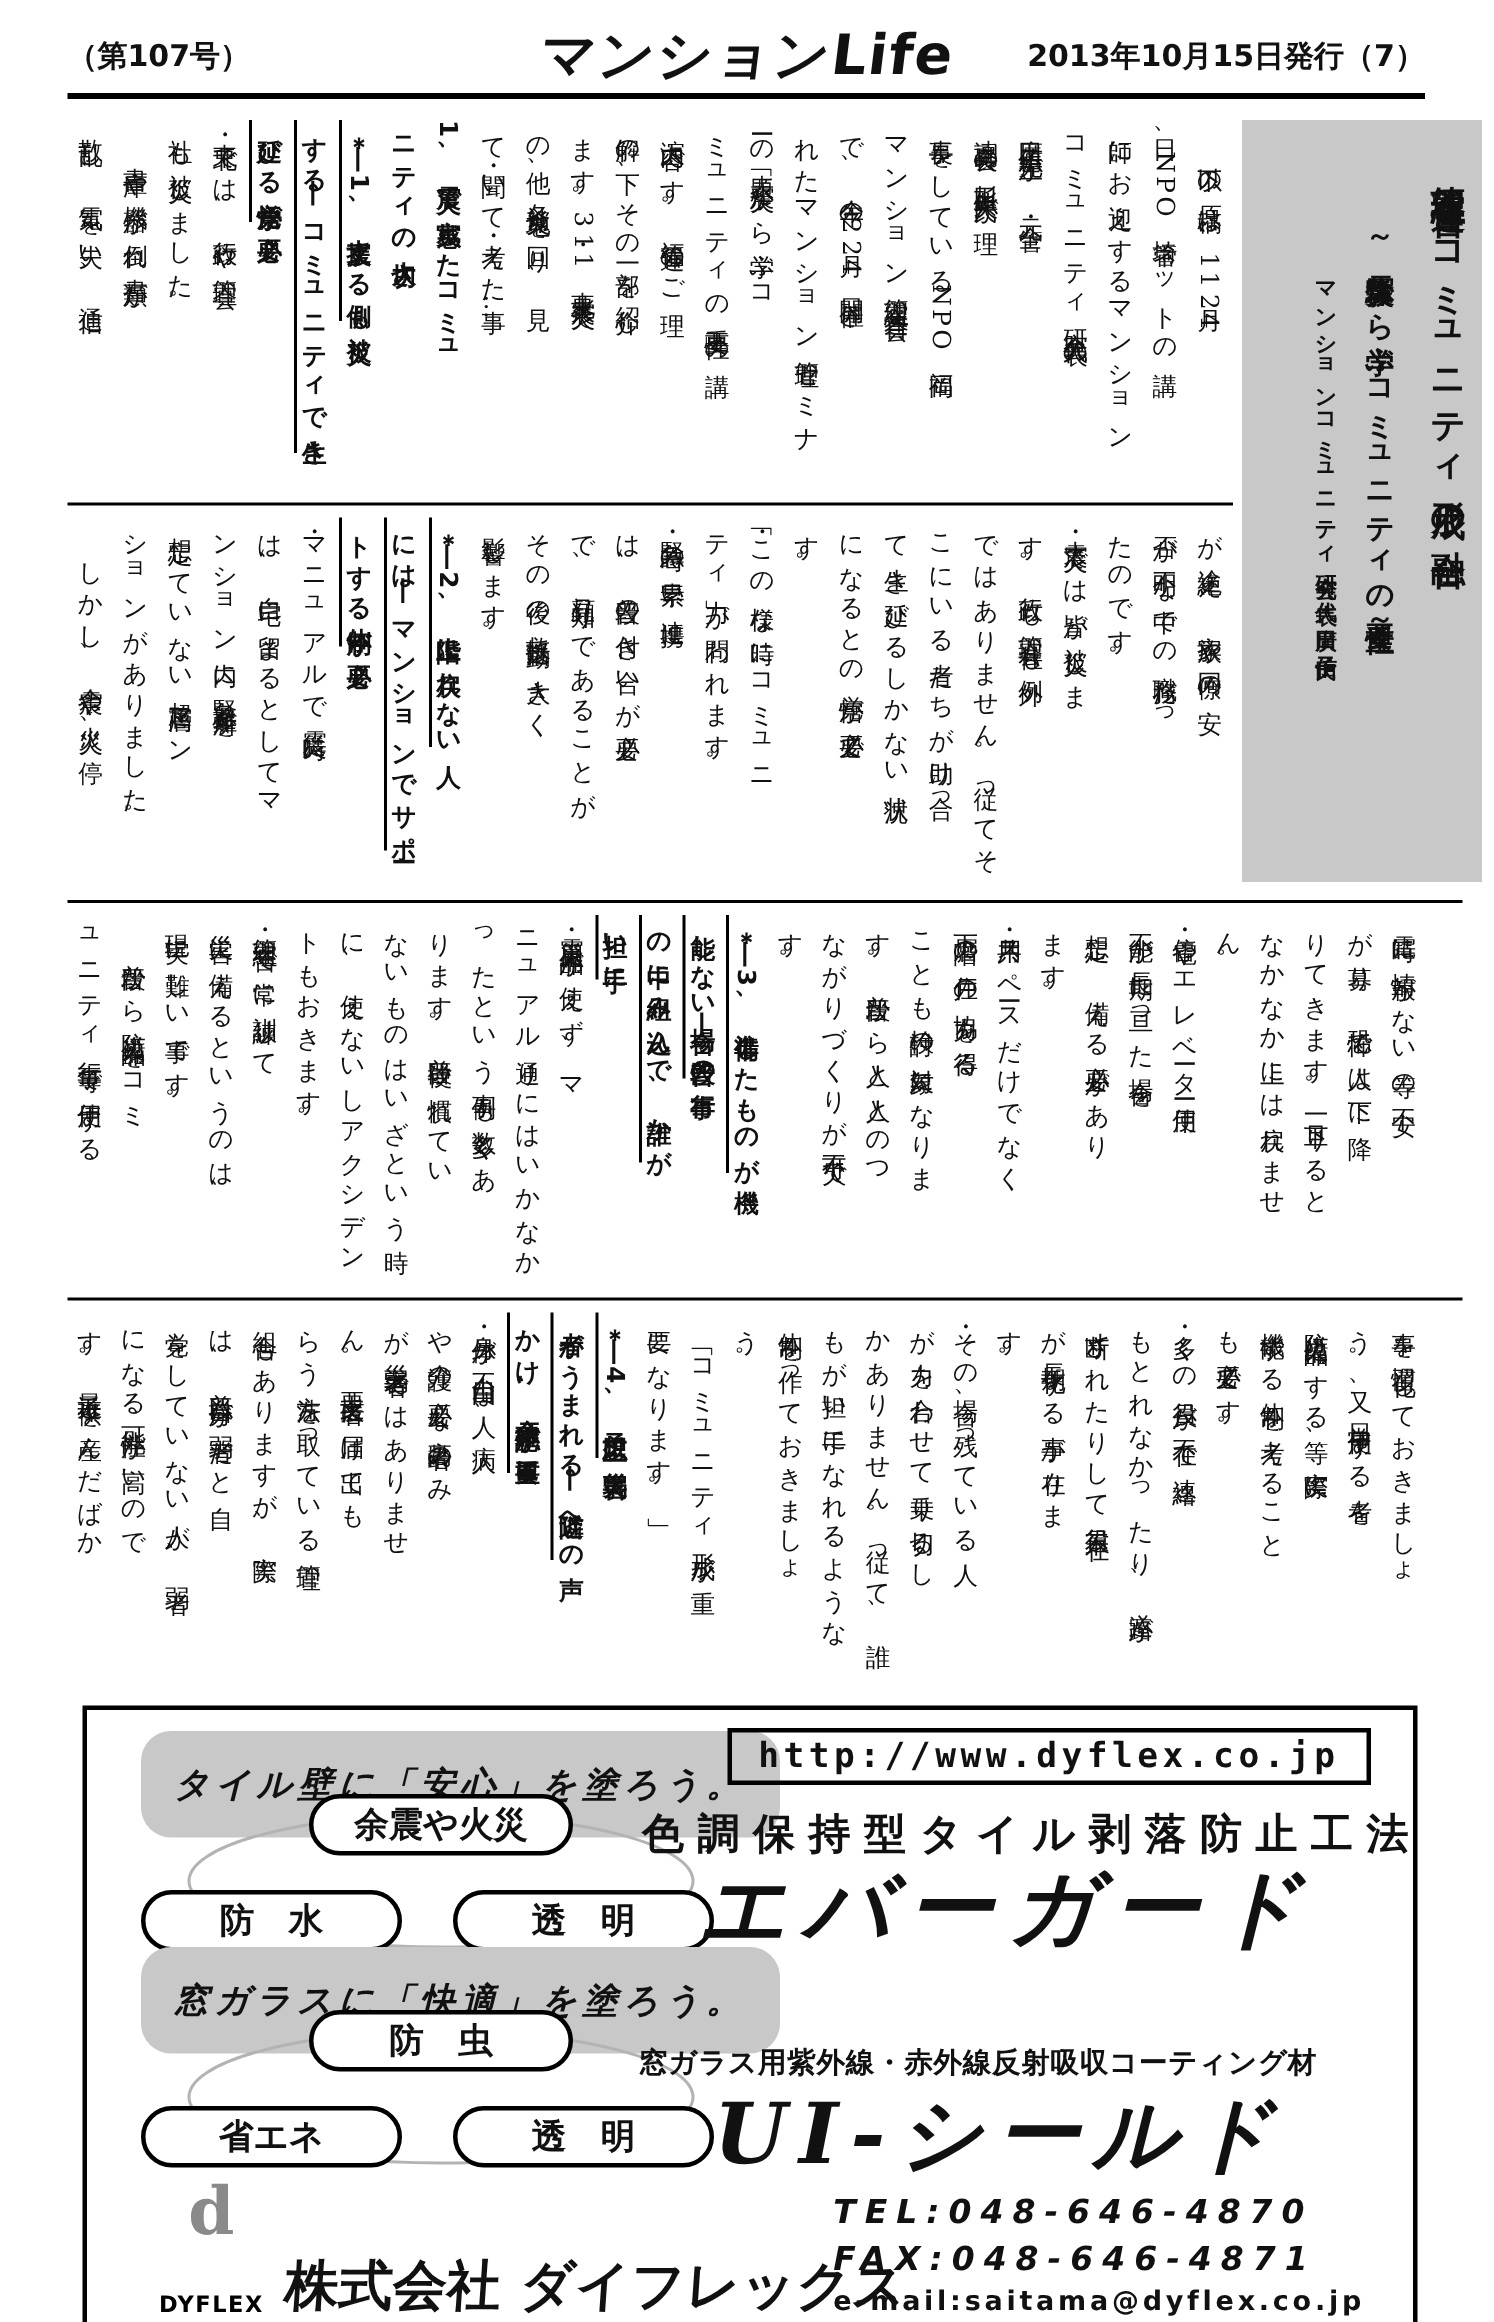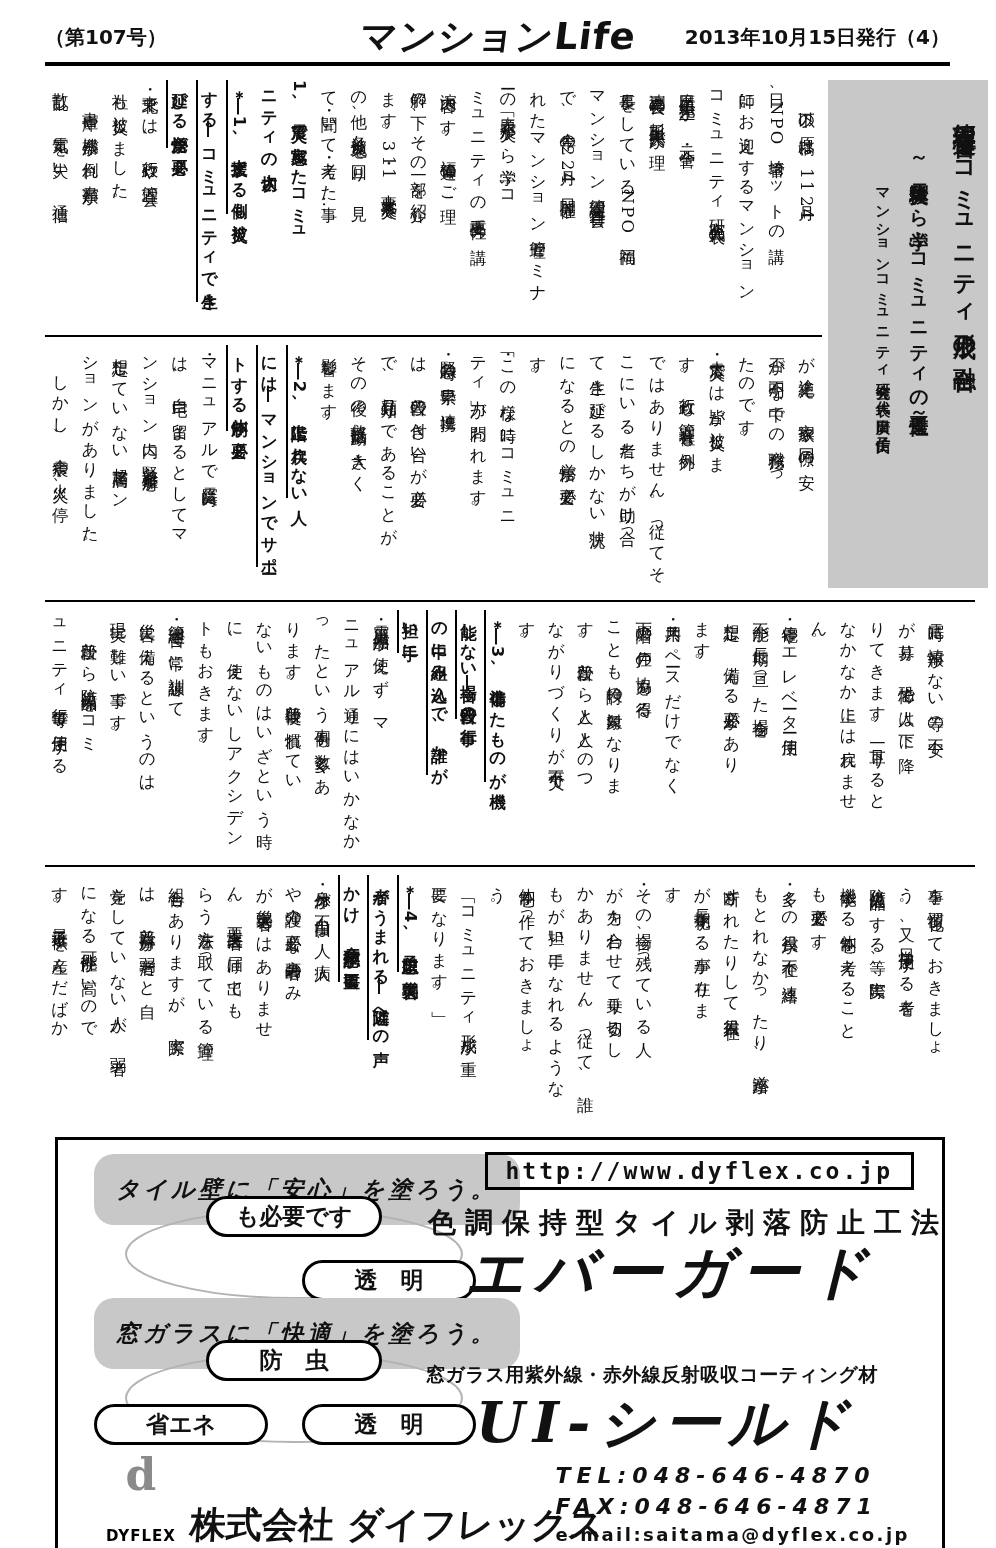--- a/index.html
+++ b/index.html
@@ -66,21 +66,21 @@
   .contact .em{font-size:18px;letter-spacing:2.5px;line-height:26px;}
 </style>
 </head>
 <body>
 
 <div class="page">
 
   <div class="hdr">
     <span class="hdr-issue">（第107号）</span>
     <div class="hdr-logo">マンションLife</div>
-    <span class="hdr-date">2013年10月15日発行（4）</span>
+    <span class="hdr-date">2013年10月15日発行（7）</span>
     <div class="hdr-rule"></div>
   </div>
 
   <div class="art">
     <div class="title-box">
       <h1>管理組合運営とコミュニティ形成の融合</h1>
       <h2>～震災体験から学ぶコミュニティの重要性～</h2>
       <div class="auth">マンションコミュニティ研究会　代表　廣田　信子氏</div>
     </div>
 
@@ -209,21 +209,22 @@
         <p class="col">になる可能性が高いので</p>
         <p class="col">す。最近子供を産んだばか</p>
       </div>
 
     <div class="ad">
       <div class="banner b1">タイル壁に「安心」を塗ろう。</div>
       <div class="diagram d1">
         <svg width="400" height="100">
           <ellipse cx="200" cy="50" rx="168" ry="44" fill="none" stroke="#b3b3b3" stroke-width="2"></ellipse>
         </svg>
-        <div class="pill top">も必要です</div>
+        <div class="pill top">余震や火災</div>
+        <div class="pill bl">防　水</div>
         <div class="pill br">透　明</div>
       </div>
       <div class="urlbox">http://www.dyflex.co.jp</div>
       <div class="psub1">色調保持型タイル剥落防止工法</div>
       <div class="pname1">エバーガード</div>
       <div class="banner b2">窓ガラスに「快適」を塗ろう。</div>
       <div class="diagram d2">
         <svg width="400" height="100">
           <ellipse cx="200" cy="50" rx="168" ry="44" fill="none" stroke="#b3b3b3" stroke-width="2"></ellipse>
         </svg>

